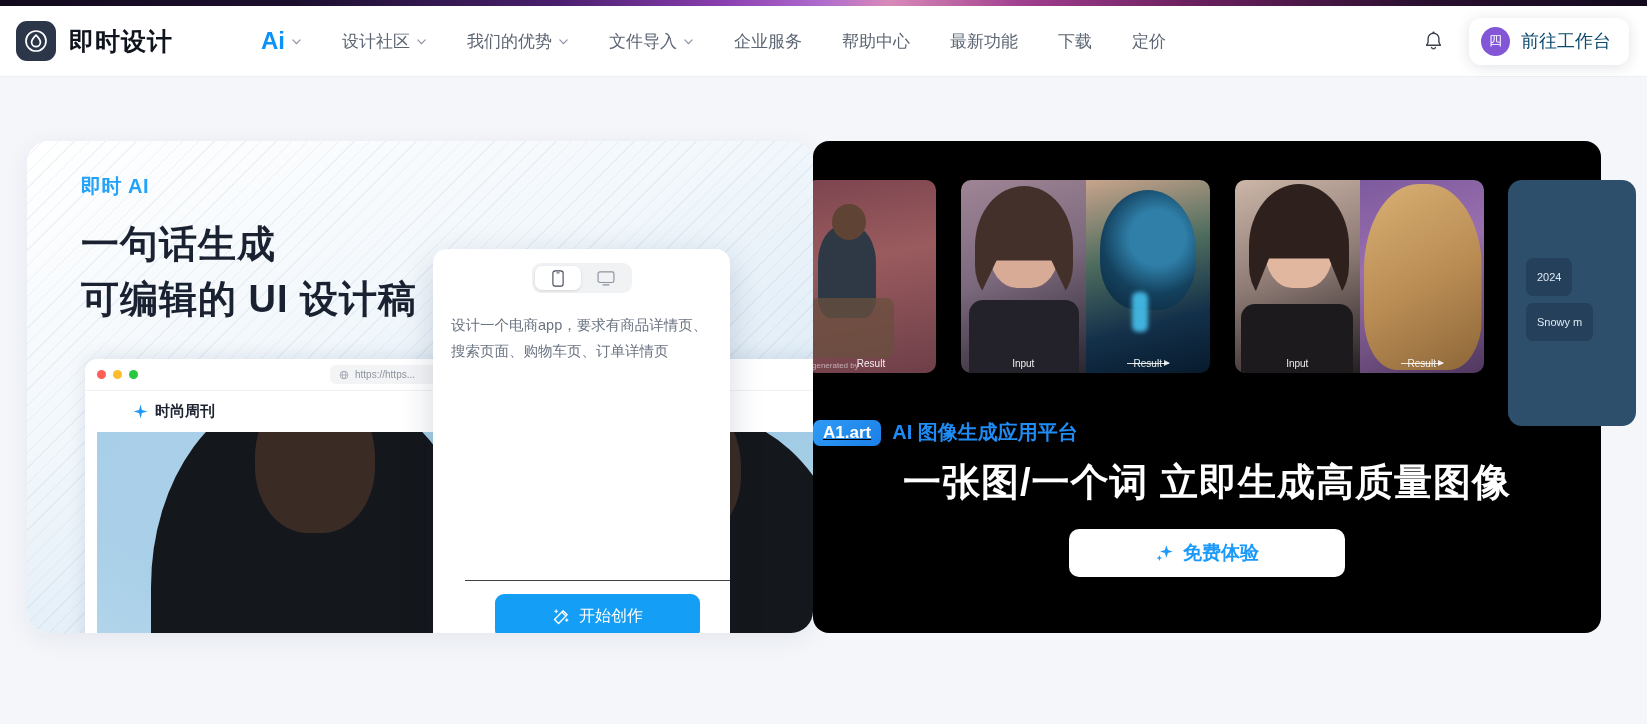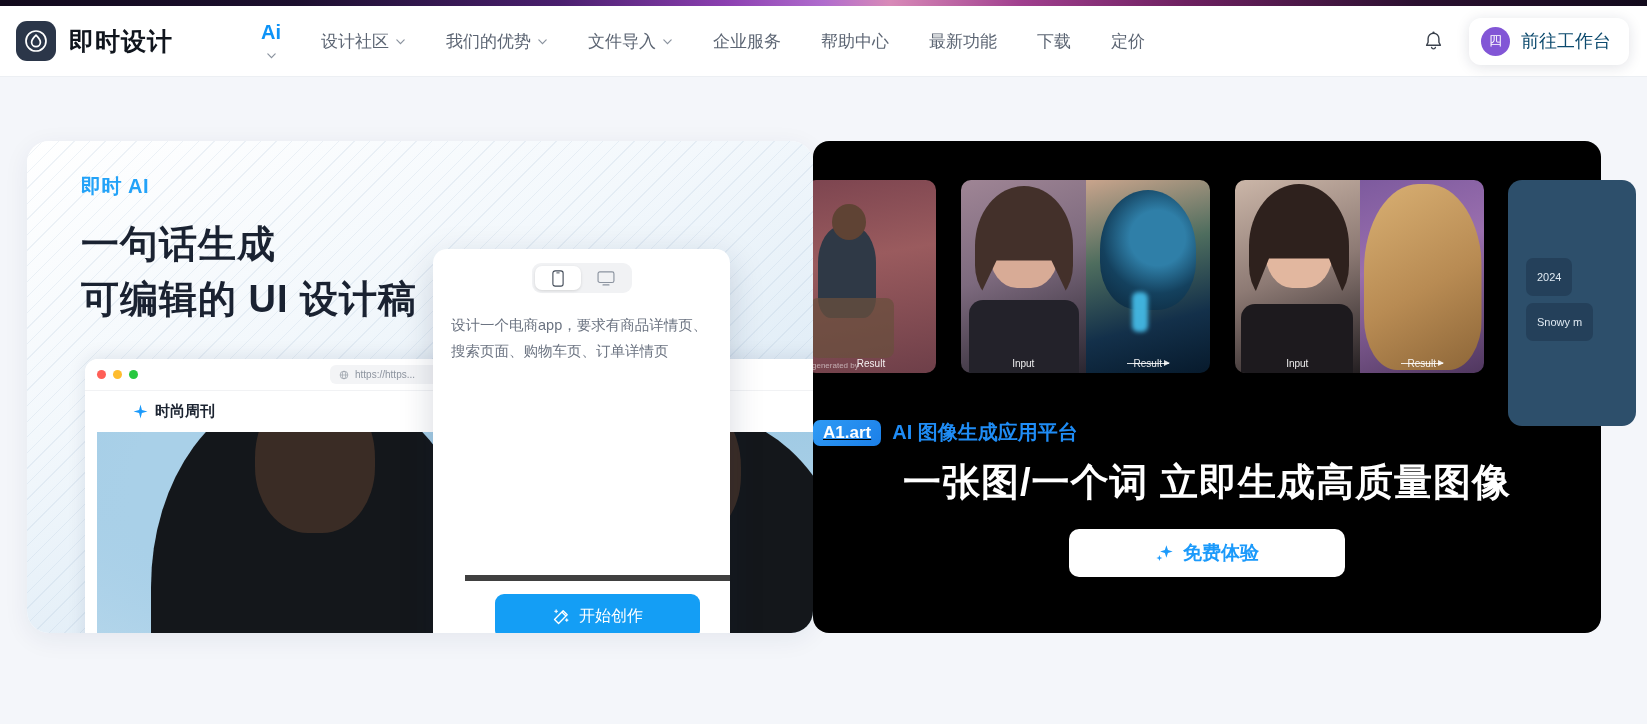--- a/index.html
+++ b/index.html
@@ -36,21 +36,21 @@
     margin-left: 13px; font-size: 25px; font-weight: 700; color: #10151d;
     letter-spacing: 1px;
   }
 
   .nav { display: flex; align-items: center; margin-left: 68px; }
   .nav-item {
     display: flex; align-items: center; gap: 6px;
     font-size: 17px; color: #5c6573; padding: 0 20px; cursor: pointer;
     white-space: nowrap;
   }
-  .nav-item.accent { color: #0d93f7; font-weight: 700; font-size: 20px; flex-direction: column; }
+  .nav-item.accent { color: #0d93f7; font-weight: 700; font-size: 24px; }
   .caret { width: 11px; height: 11px; display:block; }
 
   .header-right {
     margin-left: auto; display: flex; align-items: center; gap: 0;
     padding-right: 10px;
   }
   .bell-btn {
     width: 44px; height: 44px; display: flex; align-items: center; justify-content: center;
     cursor: pointer; margin-right: 14px;
   }
@@ -155,21 +155,21 @@
   }
   .seg-btn {
     width: 46px; height: 24px; border-radius: 7px;
     display: flex; align-items: center; justify-content: center; cursor: pointer;
   }
   .seg-btn.active { background: #ffffff; box-shadow: 0 1px 3px rgba(0,0,0,.12); }
   .prompt-text {
     margin: 20px 18px 0; font-size: 14.5px; line-height: 1.78; color: #6b7381;
     flex: 1;
   }
-  .prompt-footer { border-top: 6px solid #404040; padding: 13px 30px 15px; margin-left: 32px; }
+  .prompt-footer { border-top: 1px solid #404040; padding: 13px 30px 15px; margin-left: 32px; }
   .cta-primary {
     height: 45px; border-radius: 9px; background: #149ef5; color: #fff;
     display: flex; align-items: center; justify-content: center; gap: 9px;
     font-size: 16px; cursor: pointer; border: none; width: 100%;
   }
 
   
   .hero-right {
     position: absolute; left: 813px; top: 64px; width: 788px; height: 492px;
     background: #000000; border-radius: 16px; overflow: hidden;

